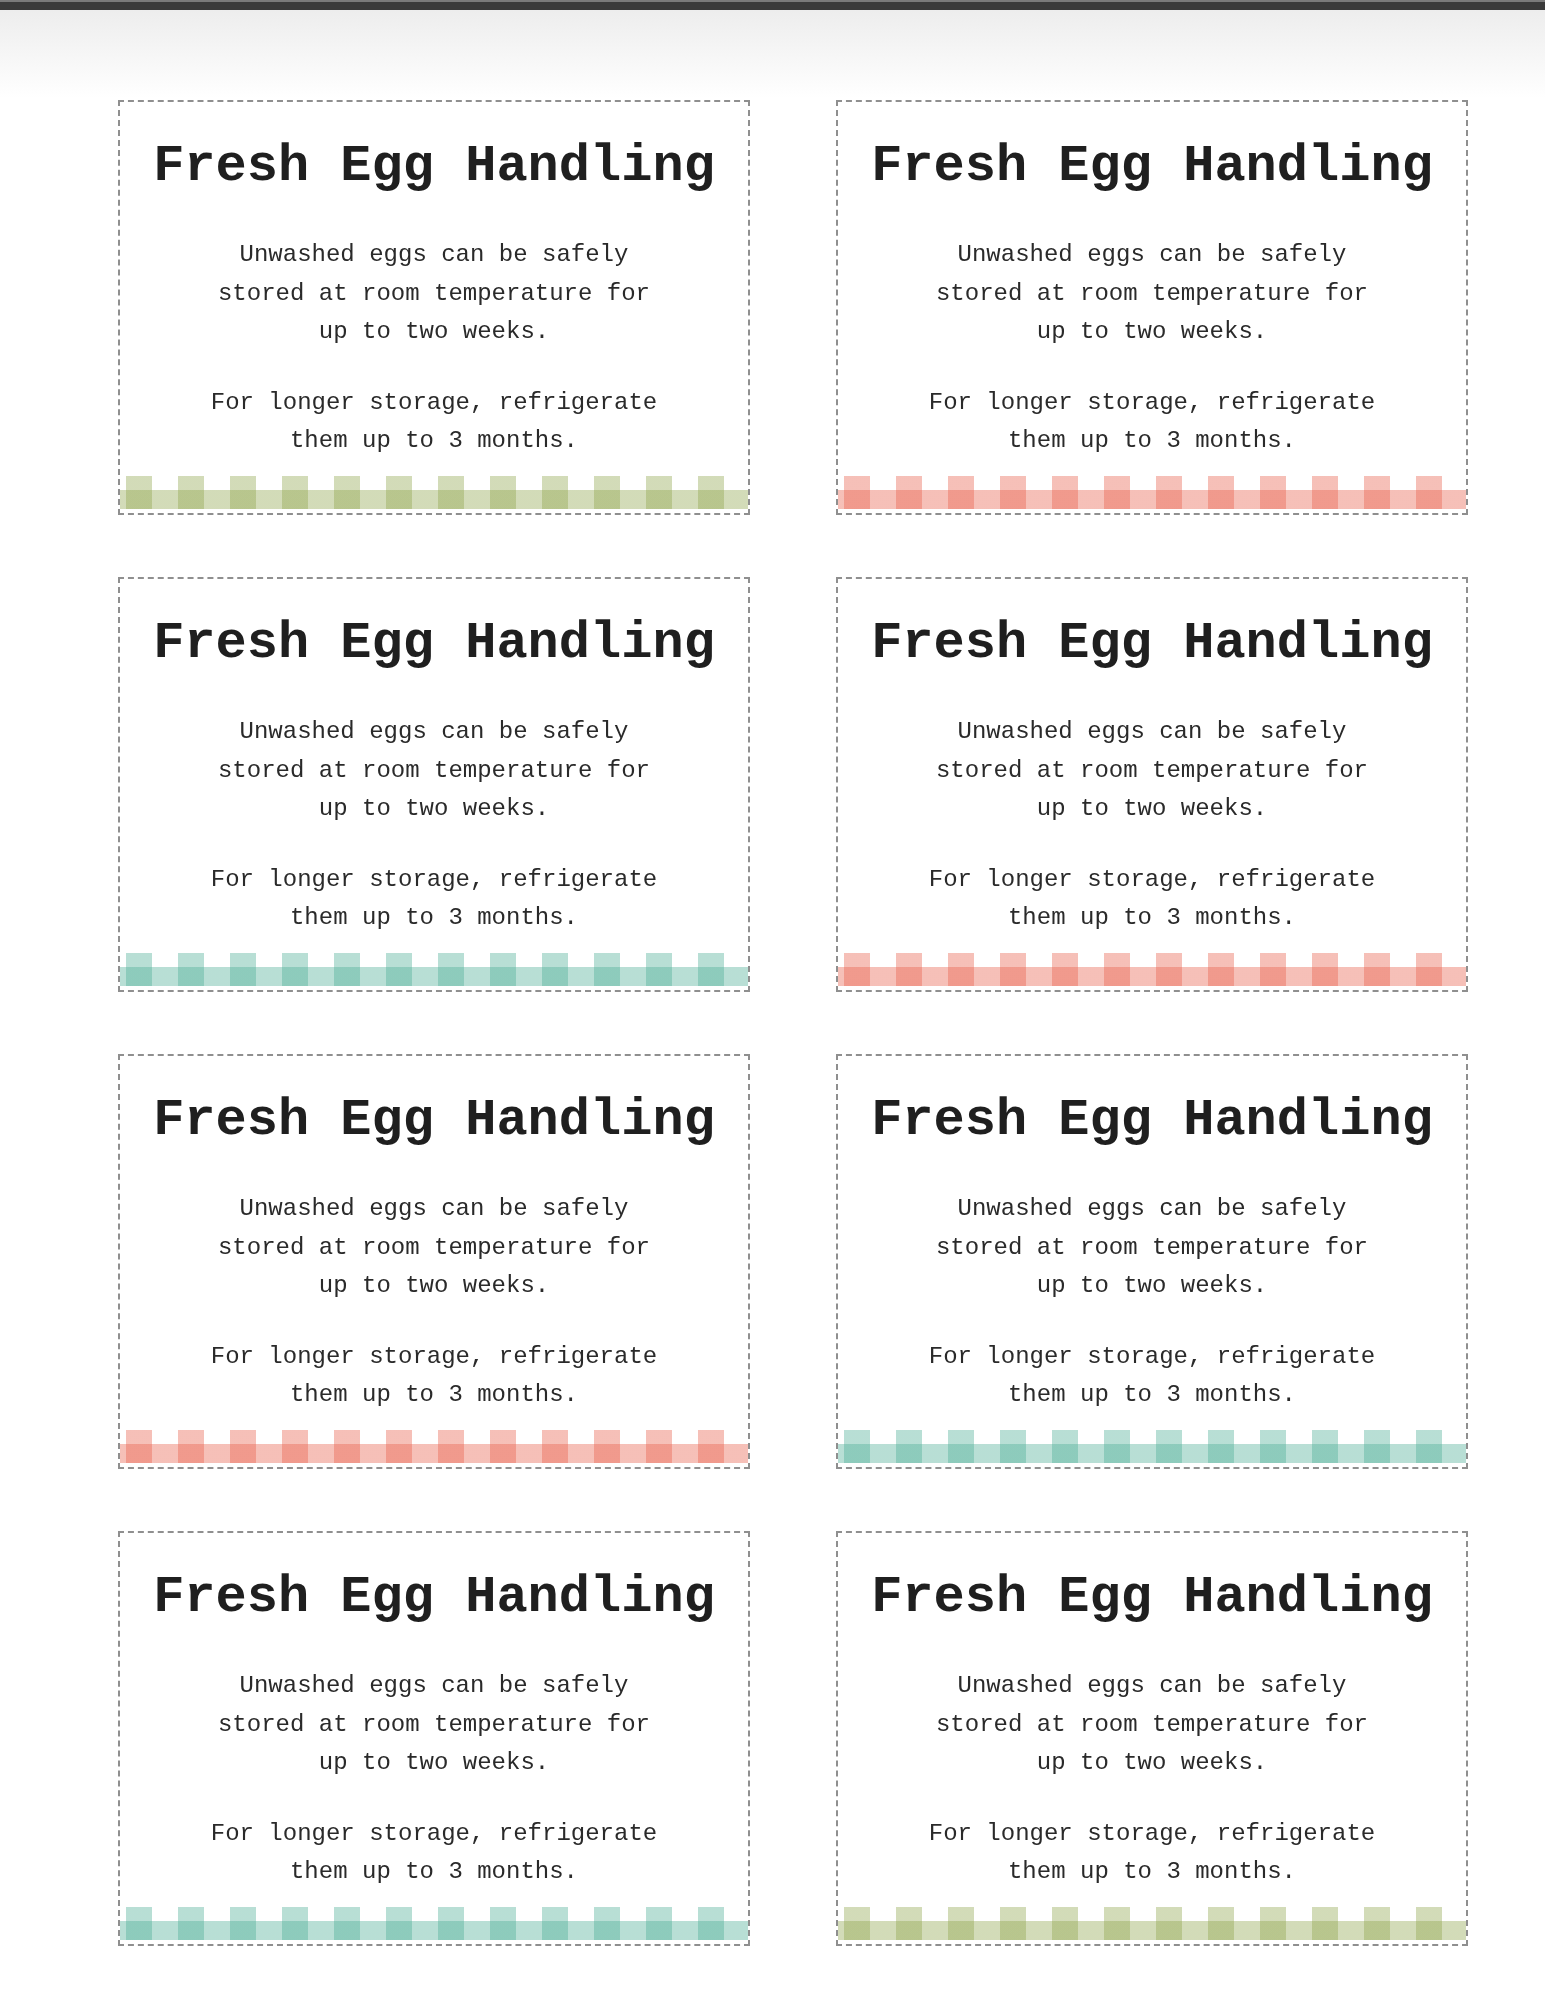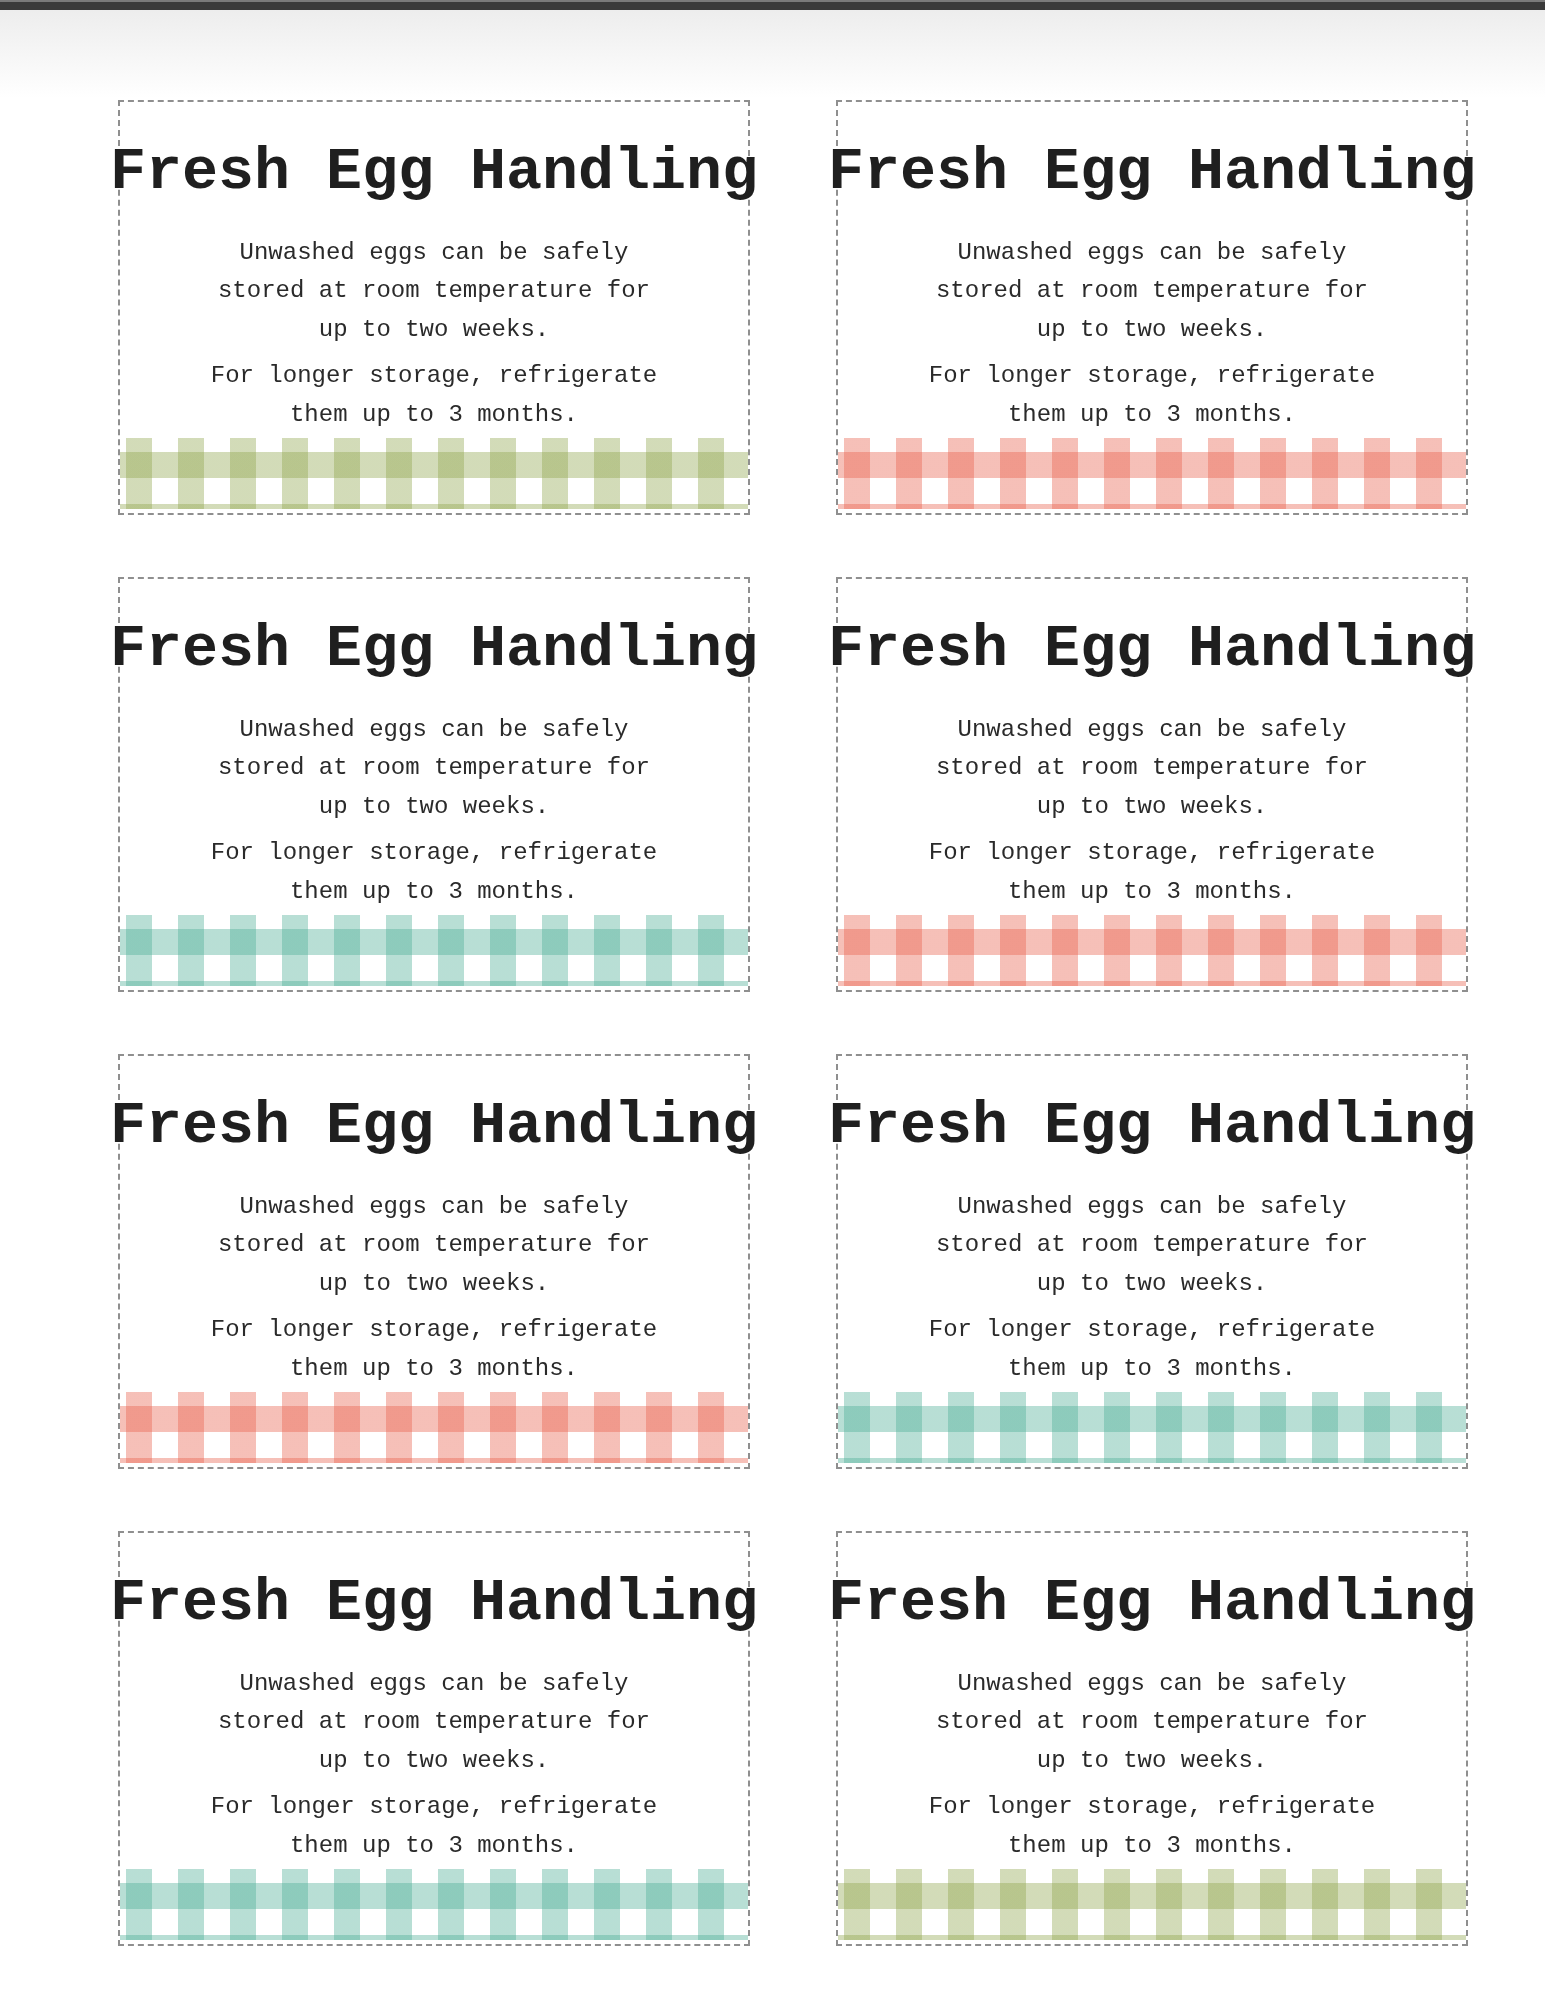--- a/index.html
+++ b/index.html
@@ -22,25 +22,25 @@
     column-gap:86px;row-gap:62px;
   }
   .card{
     box-sizing:border-box;width:632px;height:415px;
     border:2px dashed #8f8f8f;
     display:flex;flex-direction:column;align-items:center;
     text-align:center;padding:34px 0 4px;color:#1f1f1f;
     background:#ffffff;
   }
   .card h2{
-    margin:0 0 22px;font-size:60px;font-weight:bold;line-height:1.2;
+    margin:0 0 22px;font-size:52px;font-weight:bold;line-height:1.2;
     white-space:nowrap;letter-spacing:0;
   }
   .card p{
-    margin:4px;font-size:24px;line-height:1.6;white-space:pre-line;
+    margin:16px;font-size:24px;line-height:1.6;white-space:pre-line;
     color:#2a2a2a;
   }
   .para1{margin-bottom:26px}
   .gingham{
     margin-top:auto;width:100%;height:72px;
     background-color:#ffffff;
     background-image:
       linear-gradient(90deg,var(--gc) 0 50%,transparent 50% 100%),
       linear-gradient(180deg,var(--gc) 0 50%,transparent 50% 100%);
     background-size:52px 52px;

